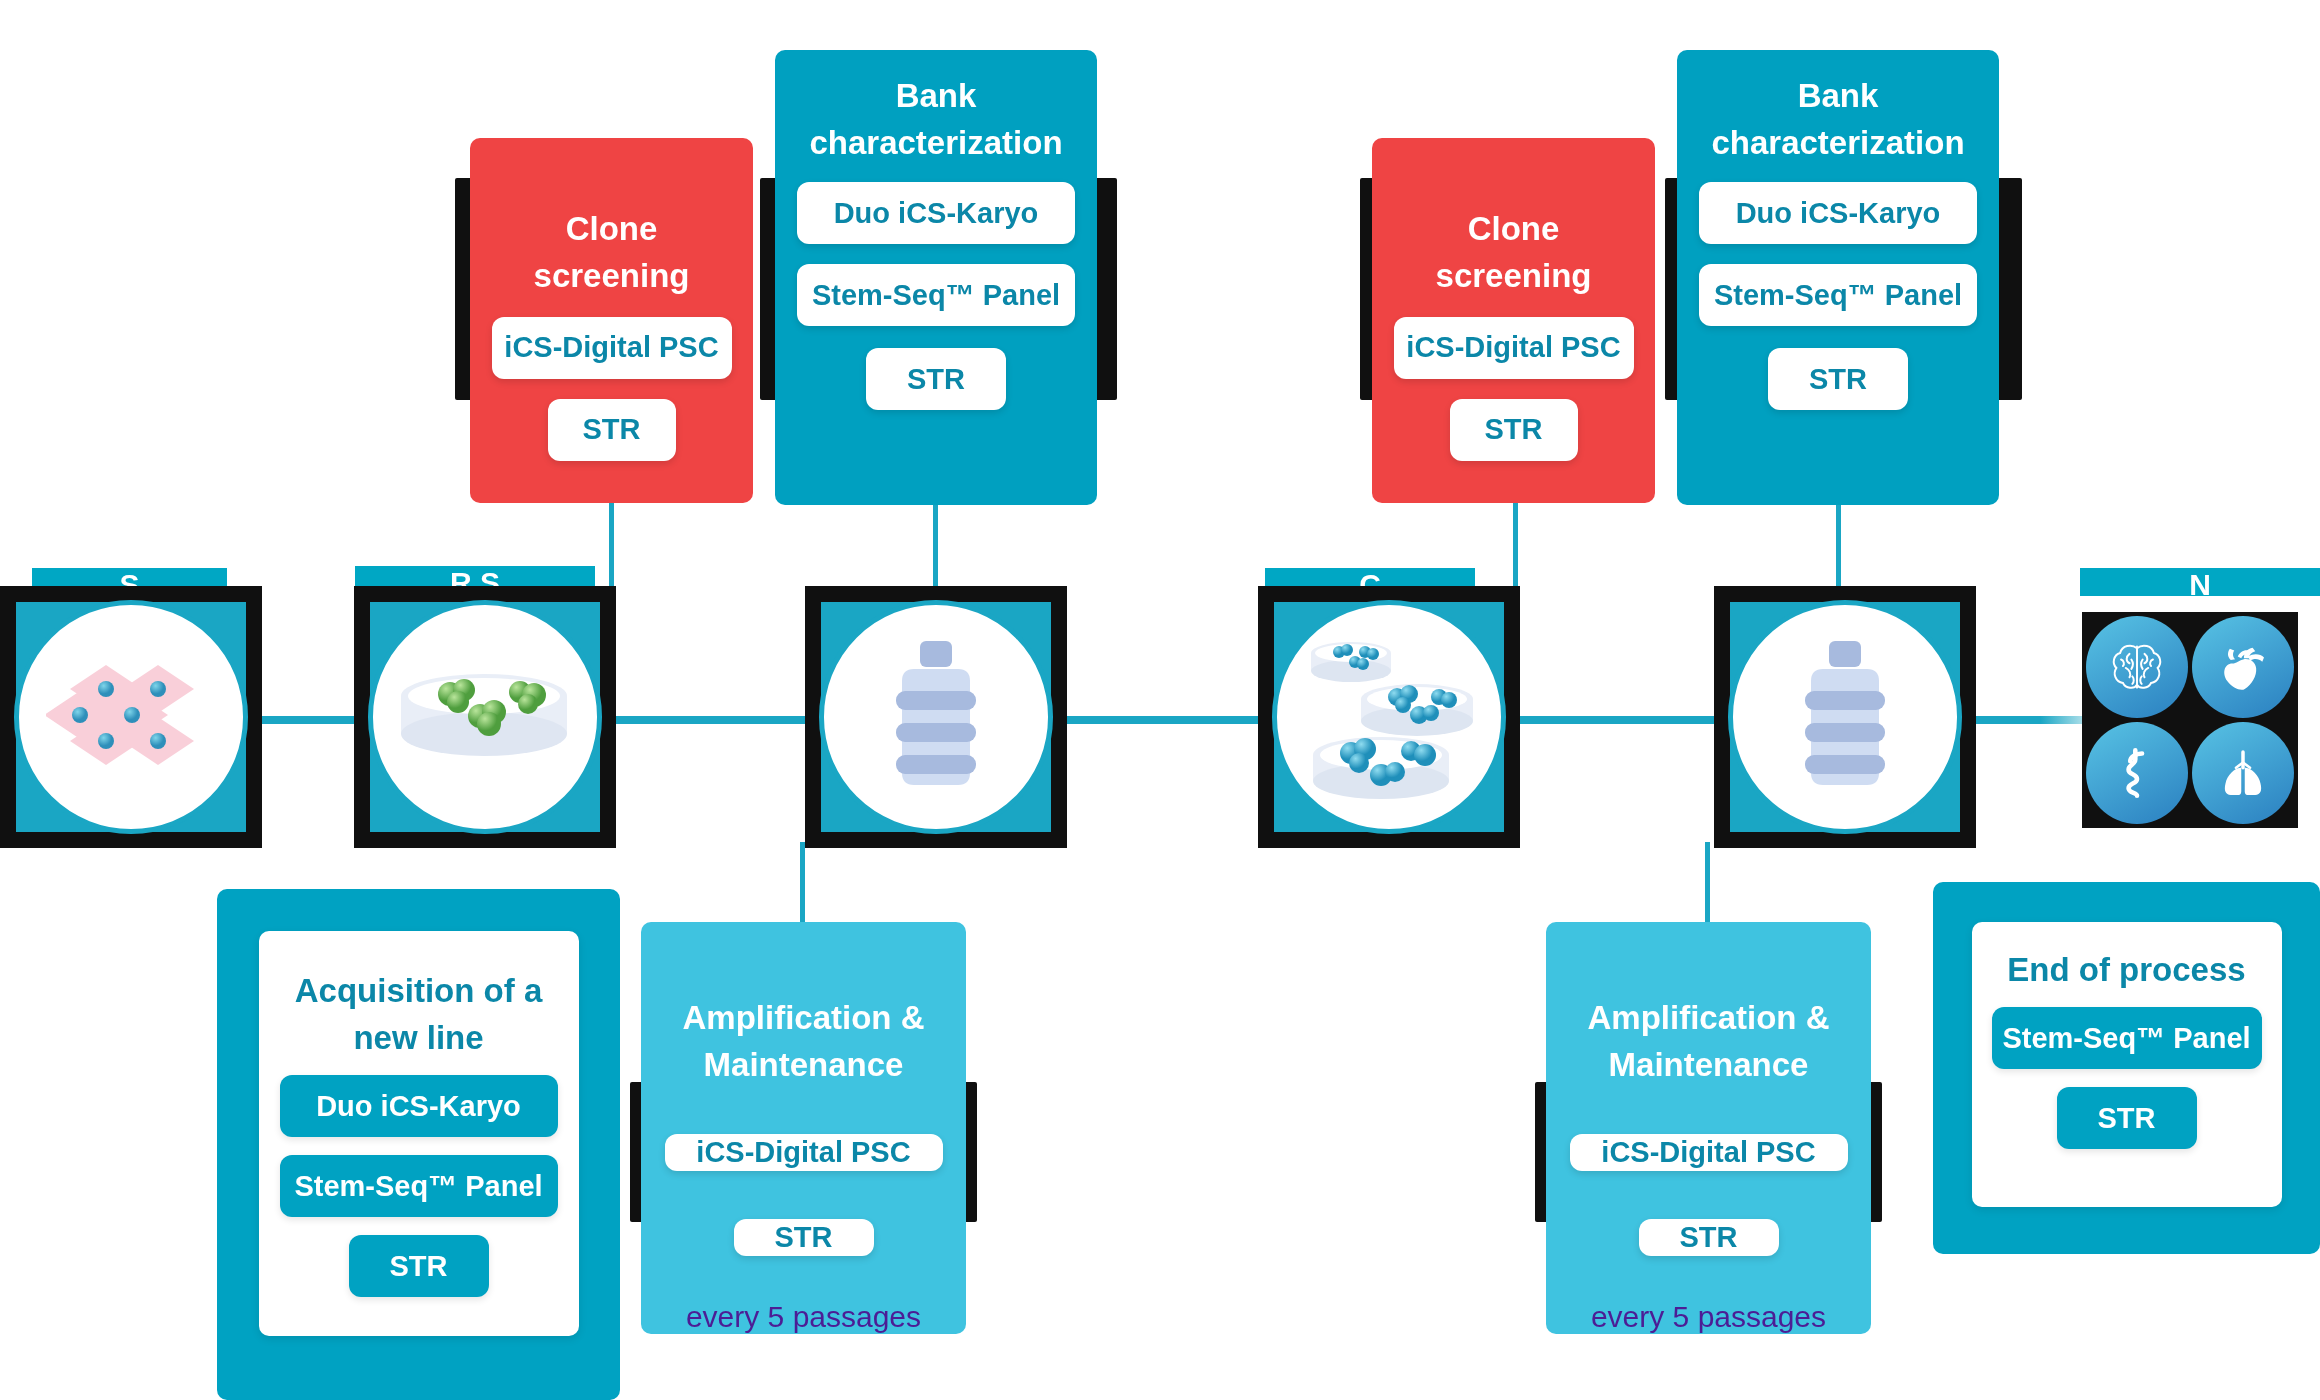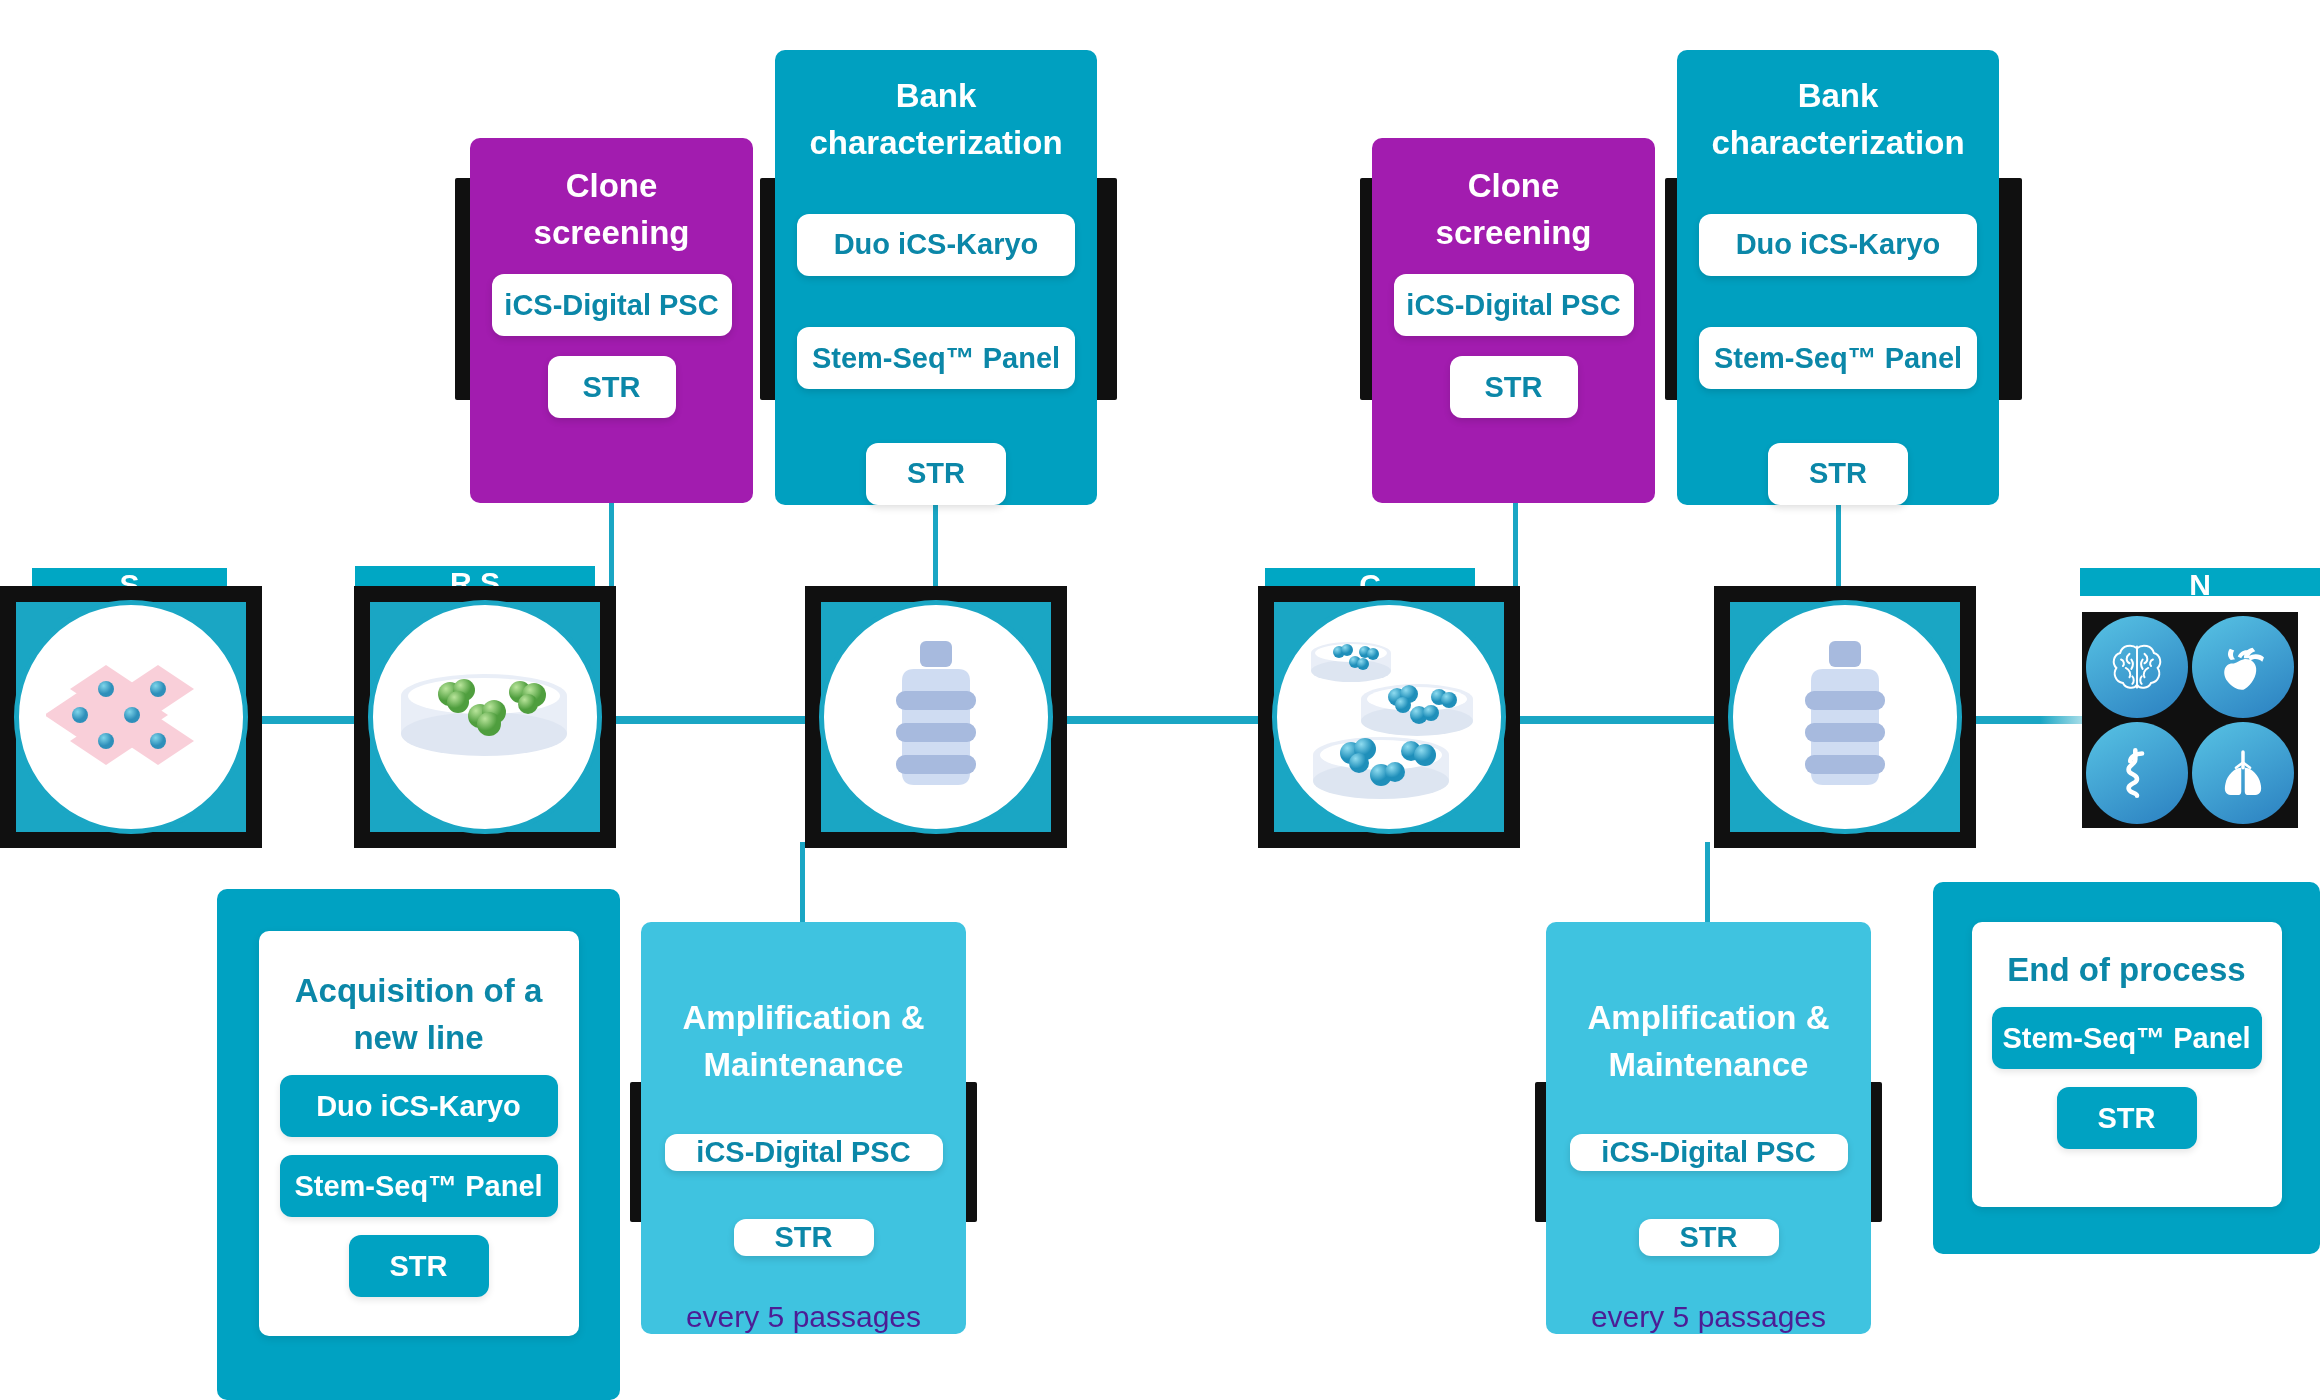--- a/index.html
+++ b/index.html
@@ -81,22 +81,22 @@
 
   
   .panel {
     position: absolute;
     border-radius: 10px;
     box-sizing: border-box;
     display: flex;
     flex-direction: column;
     align-items: center;
   }
-  .panel.light { background: #a21caf; }
-  .panel.dark  { background: #00a0c0; justify-content: space-between; }
+  .panel.light { background: #ef4444; justify-content: center; }
+  .panel.dark  { background: #00a0c0; }
   .panel.mid   { background: #3fc3e0; gap: 28px; }
   .panel.deep  { background: #00a2c2; }
 
   .panel-title {
     color: #ffffff;
     font-weight: bold;
     font-size: 33px;
     line-height: 47px;
     text-align: center;
     white-space: pre-line;

